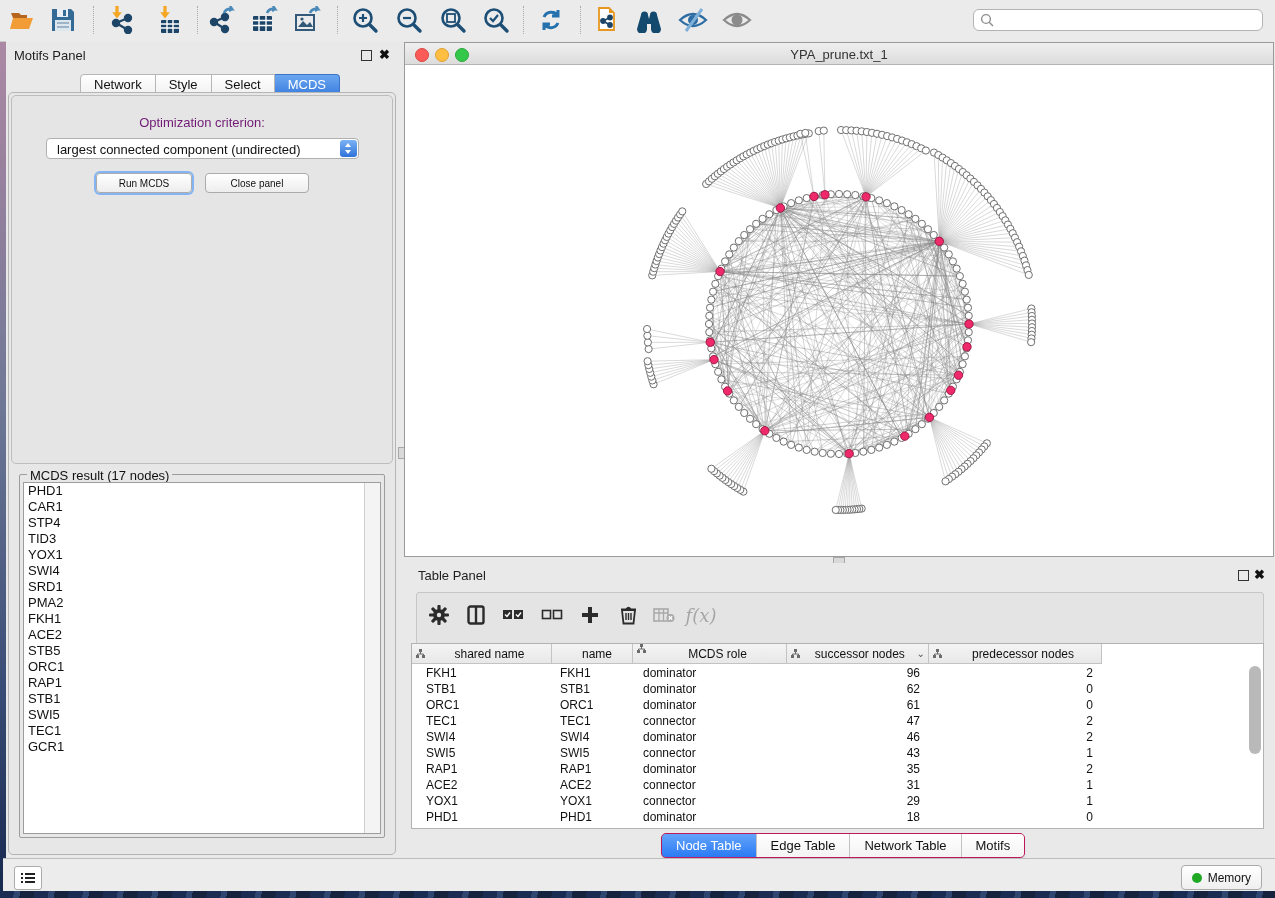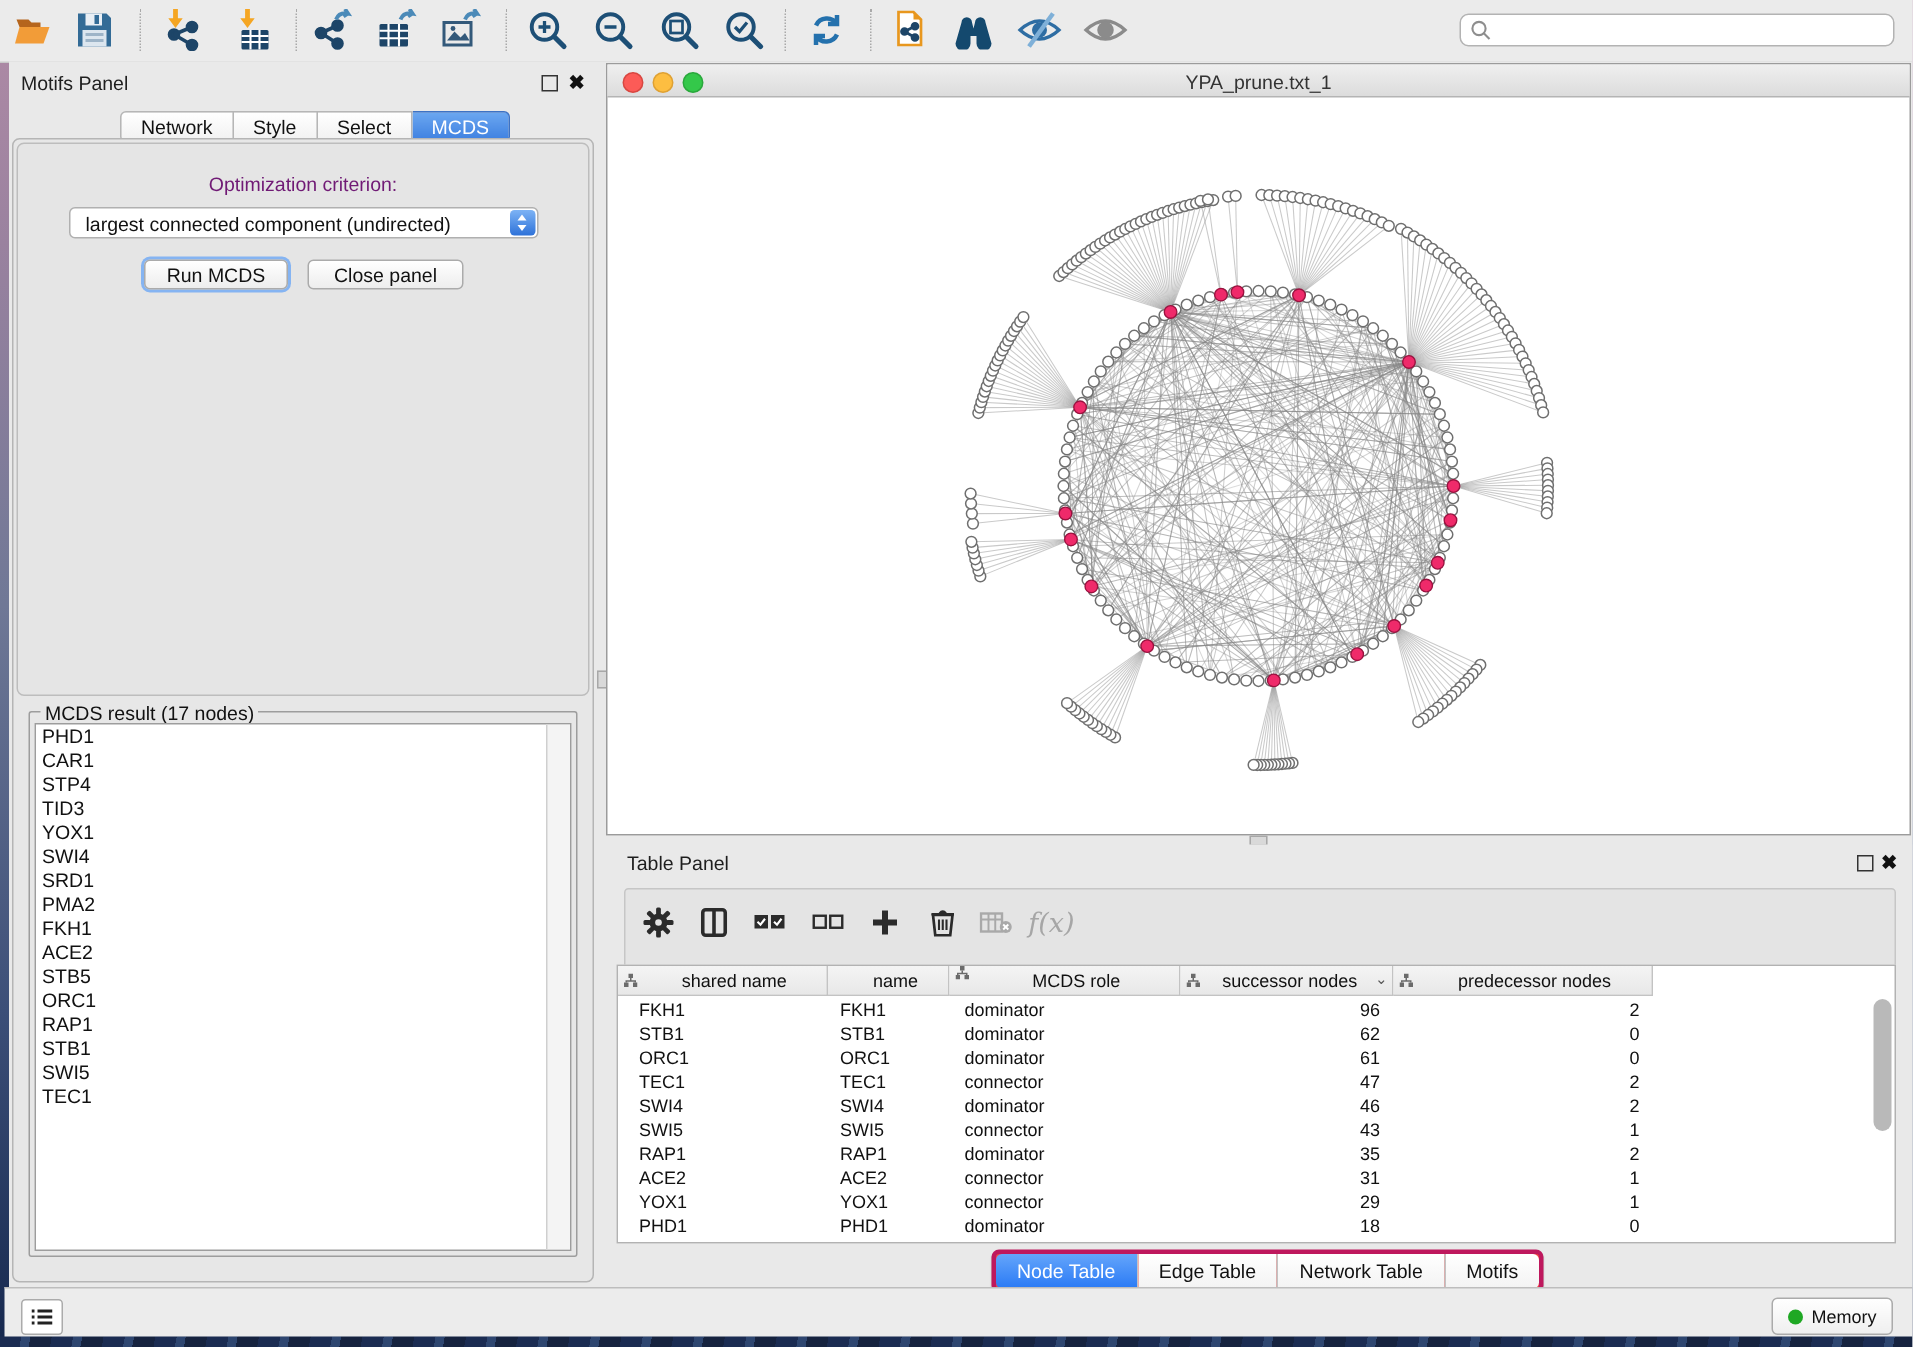--- a/index.html
+++ b/index.html
@@ -23,21 +23,21 @@
   .cp-tab:last-child{border-top-right-radius:4px;border-bottom-right-radius:4px;}
   .cp-tab.sel{background:linear-gradient(#6ba7f0,#3d7fe0);color:#fff;border-color:#3d72c4;}
   .cp-content{position:absolute;left:2px;top:51px;width:386px;height:761px;border:1px solid #b5b5b5;border-radius:5px;background:#e7e7e7;}
   .cp-sub{position:absolute;left:2px;top:2px;width:380px;height:367px;border:1px solid #bdbdbd;border-radius:5px;background:#e5e5e5;}
   .opt-label{position:absolute;left:0;top:19px;width:100%;text-align:center;font-size:13px;color:#701a75;}
   .dropdown{position:absolute;left:34px;top:42px;width:313px;height:21px;background:#fff;border:1px solid #b0b0b0;border-radius:4px;box-sizing:border-box;}
   .dd-text{position:absolute;left:10px;top:3px;font-size:13px;color:#111;}
   .dd-step{position:absolute;right:1px;top:1px;width:17px;height:17px;background:linear-gradient(#7db3f5,#2e72d9);border-radius:3px;margin:0;}
   .dd-step:before{content:"";position:absolute;left:5px;top:3px;border-left:3.5px solid transparent;border-right:3.5px solid transparent;border-bottom:4px solid #fff;}
   .dd-step:after{content:"";position:absolute;left:5px;bottom:3px;border-left:3.5px solid transparent;border-right:3.5px solid transparent;border-top:4px solid #fff;}
-  .btn{position:absolute;height:20px;background:linear-gradient(#ffffff,#ededed);border:1px solid #ababab;border-radius:4px;font-size:13px;color:#111;text-align:center;line-height:19px;box-sizing:border-box;}
+  .btn{position:absolute;height:20px;background:linear-gradient(#ffffff,#ededed);border:1px solid #ababab;border-radius:4px;font-size:10px;color:#111;text-align:center;line-height:19px;box-sizing:border-box;}
   .btn.focus{box-shadow:0 0 0 2px #85b4f2;}
   .fieldset{position:absolute;left:10px;top:375px;width:366px;height:370px;}
   .fs-border{position:absolute;left:0;top:6px;width:100%;height:364px;border:1px solid #9d9d9d;border-radius:2px;box-sizing:border-box;}
   .fs-legend{position:absolute;left:8px;top:0;background:#e7e7e7;padding:0 3px;font-size:13px;color:#111;}
   .fs-list{position:absolute;left:4px;top:14px;width:358px;height:352px;background:#fff;border:1px solid #9d9d9d;box-sizing:border-box;overflow:hidden;}
   .fs-item{font-size:13px;color:#111;line-height:16px;padding-left:4px;}
   .fs-scroll{position:absolute;right:0;top:0;width:15px;height:100%;background:#f4f4f4;border-left:1px solid #cfcfcf;}
   .net-window{position:absolute;left:404px;top:42px;width:870px;height:515px;background:#fff;border:1px solid #9b9b9b;box-sizing:border-box;}
   .net-titlebar{position:absolute;left:0;top:0;width:100%;height:22px;background:linear-gradient(#efefef,#dcdcdc);border-bottom:1px solid #b4b4b4;box-sizing:border-box;}
   .traffic{position:absolute;top:5px;width:12px;height:12px;border-radius:50%;}
@@ -45,21 +45,21 @@
   .table-panel{position:absolute;left:404px;top:563px;width:871px;height:295px;background:#e9e9e9;}
   .tp-title{position:absolute;left:14px;top:5px;font-size:13px;color:#1e1e1e;}
   .tp-toolbar{position:absolute;left:12px;top:29px;width:848px;height:56px;background:#e4e4e4;border:1px solid #c6c6c6;border-radius:3px;box-sizing:border-box;}
   .tp-ticon{position:absolute;top:8px;width:28px;height:28px;display:flex;align-items:center;justify-content:center;}
   .tbl{position:absolute;left:7px;top:80px;width:853px;height:186px;background:#fff;border:1px solid #b2b2b2;box-sizing:border-box;}
   .tbl-head{position:absolute;left:0;top:0;height:20px;display:flex;}
   .th{position:relative;height:20px;background:linear-gradient(#f4f4f4,#e8e8e8);border-right:1px solid #c3c3c3;border-bottom:1px solid #c3c3c3;box-sizing:border-box;font-size:12px;color:#111;text-align:center;line-height:20px;}
   .tr{position:absolute;display:flex;height:16px;}
   .td{font-size:12px;color:#111;height:16px;line-height:16px;box-sizing:border-box;white-space:nowrap;overflow:hidden;}
   .tbl-scroll{position:absolute;right:2px;top:22px;width:12px;height:88px;background:#b9b9b9;border-radius:6px;}
-  .bot-tabs{position:absolute;left:257px;top:270px;height:23px;display:flex;border:3px solid #be185d;border-radius:5px;background:#ef4444;box-shadow:0 1px 1px rgba(0,0,0,.15);}
+  .bot-tabs{position:absolute;left:257px;top:270px;height:23px;display:flex;border:1px solid #be185d;border-radius:5px;background:#ef4444;box-shadow:0 1px 1px rgba(0,0,0,.15);}
   .bot-tab{height:23px;line-height:23px;padding:0 14px;font-size:13px;color:#111;border-right:1px solid #c2c2c2;background:linear-gradient(#ffffff,#f3f3f3);}
   .bot-tab:first-child{border-top-left-radius:4px;border-bottom-left-radius:4px;}
   .bot-tab:last-child{border-right:none;border-top-right-radius:4px;border-bottom-right-radius:4px;}
   .bot-tab.sel{background:linear-gradient(#64a5fb,#2a7af5);color:#fff;}
   .statusbar{position:absolute;left:3px;top:858px;width:1272px;height:33px;background:#ececec;border-top:1px solid #bdbdbd;box-sizing:border-box;}
   .sb-btn{position:absolute;left:11px;top:7px;width:26px;height:22px;background:#fff;border:1px solid #ababab;border-radius:3px;display:flex;align-items:center;justify-content:center;}
   .mem-btn{position:absolute;right:13px;top:6px;height:23px;background:linear-gradient(#ffffff,#efefef);border:1px solid #ababab;border-radius:4px;font-size:12px;color:#111;display:flex;align-items:center;padding:0 10px;}
   .mem-dot{width:10px;height:10px;border-radius:50%;background:#1fa824;margin-right:6px;}
   .vdiv-handle{position:absolute;left:398px;top:447px;width:7px;height:12px;background:#d9d9d9;border:1px solid #a8a8a8;box-sizing:border-box;}
   .hdiv-handle{position:absolute;left:833px;top:557px;width:12px;height:7px;background:#d9d9d9;border:1px solid #a8a8a8;box-sizing:border-box;}
@@ -252,20 +252,21 @@
             <div class="fs-item">SRD1</div>
             <div class="fs-item">PMA2</div>
             <div class="fs-item">FKH1</div>
             <div class="fs-item">ACE2</div>
             <div class="fs-item">STB5</div>
             <div class="fs-item">ORC1</div>
             <div class="fs-item">RAP1</div>
             <div class="fs-item">STB1</div>
             <div class="fs-item">SWI5</div>
             <div class="fs-item">TEC1</div>
+            <div class="fs-item">GCR1</div>
           </div>
       </div>
     </div>
   </div>
 
   <div class="vdiv-handle"></div>
 
   <div class="net-window">
     <div class="net-titlebar">
       <div class="traffic" style="left:10px;background:#fc5b57;border:1px solid #d84741"></div>

